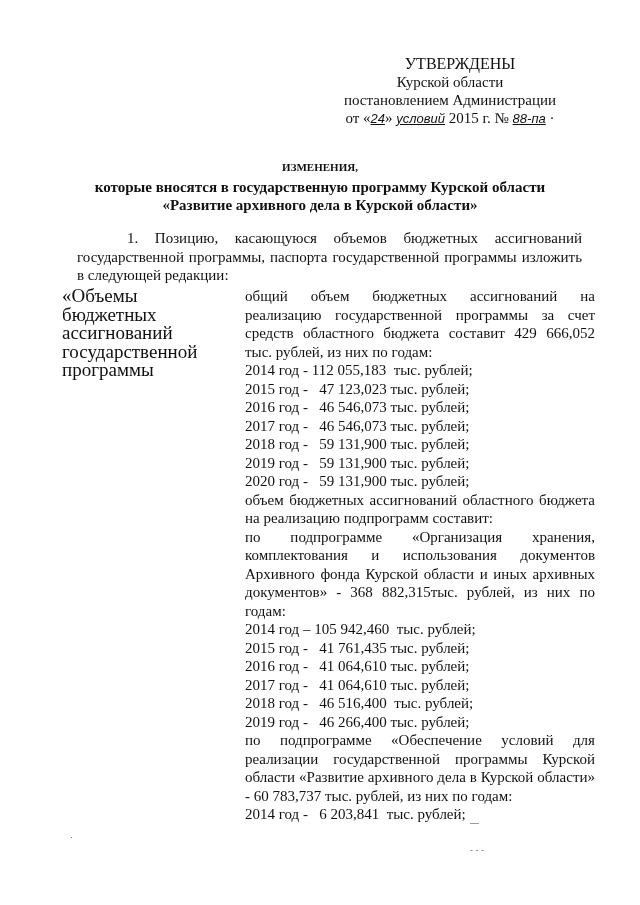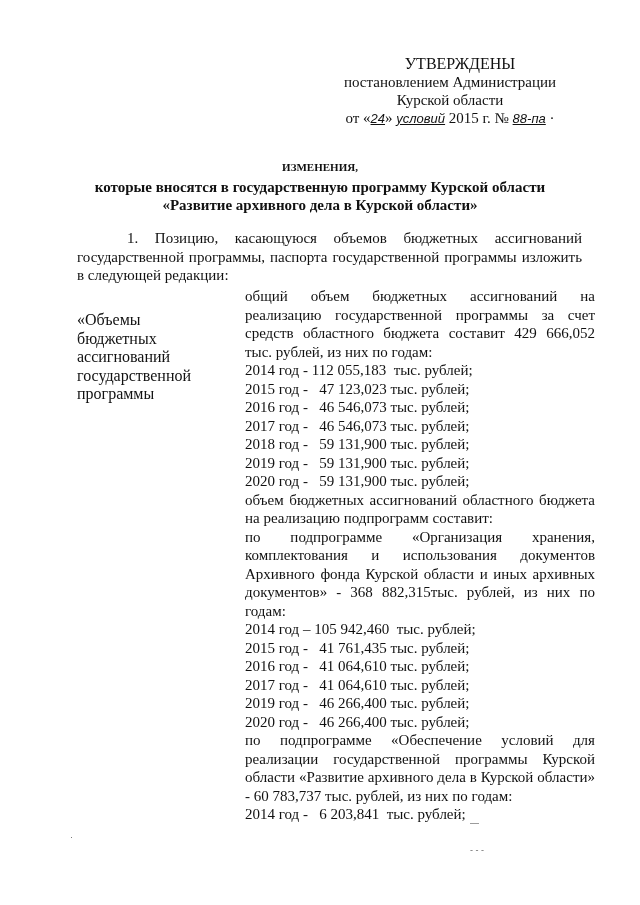--- a/index.html
+++ b/index.html
@@ -9,35 +9,35 @@
               font-size: 15px; line-height: 18px; }
   .approval .title { font-size: 16px; padding-left: 20px; }
   .approval .line { white-space: nowrap; }
   .approval .u { text-decoration: underline; font-family: "Liberation Sans", sans-serif; font-size: 13px; font-style: italic; }
   .heading { position: absolute; left: 90px; top: 158px; width: 460px; text-align: center;
              font-weight: bold; font-size: 15px; line-height: 18px; }
   .heading .h1 { font-size: 11px; margin-bottom: 2px; }
   .intro { position: absolute; left: 77px; top: 229px; width: 505px; font-size: 15px; line-height: 18.5px;
            text-align: justify; }
   .intro .p1 { text-indent: 50px; }
-  .left-col { position: absolute; left: 77px; top: 287px; width: 146px; font-size: 16px; line-height: 18.5px;
-              text-align: justify; text-align-last: left; margin-top: 24px; }
+  .left-col { position: absolute; left: 62px; top: 287px; width: 146px; font-size: 19px; line-height: 18.5px;
+              text-align: justify; text-align-last: left; }
   .right-col { position: absolute; left: 230px; top: 287px; width: 350px; font-size: 15px; line-height: 18.5px;
                text-align: justify; margin-left: 15px; }
   .right-col .p { margin: 0; }
   .right-col .yr { white-space: pre; text-align: left; }
   .marks { position: absolute; font-family: "Liberation Sans", sans-serif; font-size: 9px; color: #666; }
 </style>
 </head>
 <body>
 
 <div class="approval">
   <div class="title">УТВЕРЖДЕНЫ</div>
+  <div class="line">Курской области</div>
   <div class="line">постановлением Администрации</div>
-  <div class="line">Курской области</div>
   <div class="line">
     <span>от «</span><span class="u">24</span><span>» </span><span class="u">условий</span><span> 2015 г. № </span><span class="u">88-па</span><span> ·</span>
   </div>
 </div>
 
 <div class="heading">
   <div class="h1">ИЗМЕНЕНИЯ,</div>
   <div>которые вносятся в государственную программу Курской области</div>
   <div>«Развитие архивного дела в Курской области»</div>
 </div>
@@ -56,21 +56,21 @@
   <div class="yr">2017 год -   46 546,073 тыс. рублей;</div>
   <div class="yr">2018 год -   59 131,900 тыс. рублей;</div>
   <div class="yr">2019 год -   59 131,900 тыс. рублей;</div>
   <div class="yr">2020 год -   59 131,900 тыс. рублей;</div>
   <p class="p">объем бюджетных ассигнований областного бюджета на реализацию подпрограмм составит:</p>
   <p class="p">по подпрограмме  «Организация хранения, комплектования и использования документов Архивного фонда Курской области и иных архивных документов» - 368 882,315тыс. рублей,  из них  по годам:</p>
   <div class="yr">2014 год – 105 942,460  тыс. рублей;</div>
   <div class="yr">2015 год -   41 761,435 тыс. рублей;</div>
   <div class="yr">2016 год -   41 064,610 тыс. рублей;</div>
   <div class="yr">2017 год -   41 064,610 тыс. рублей;</div>
+  <div class="yr">2018 год -   46 516,400  тыс. рублей;</div>
   <div class="yr">2019 год -   46 266,400 тыс. рублей;</div>
-  <div class="yr">2020 год -   46 266,400 тыс. рублей;</div>
   <p class="p">по подпрограмме «Обеспечение условий для реализации государственной программы Курской области «Развитие архивного дела в Курской области» -      60 783,737 тыс. рублей,   из них  по годам:</p>
   <div class="yr">2014 год -   6 203,841  тыс. рублей;</div>
 </div>
 
 <div class="marks" style="left:470px; top:818px;">—</div>
 <div class="marks" style="left:470px; top:845px;">- - -</div>
 <div class="marks" style="left:70px; top:832px;">·</div>
 
 </body></html>

